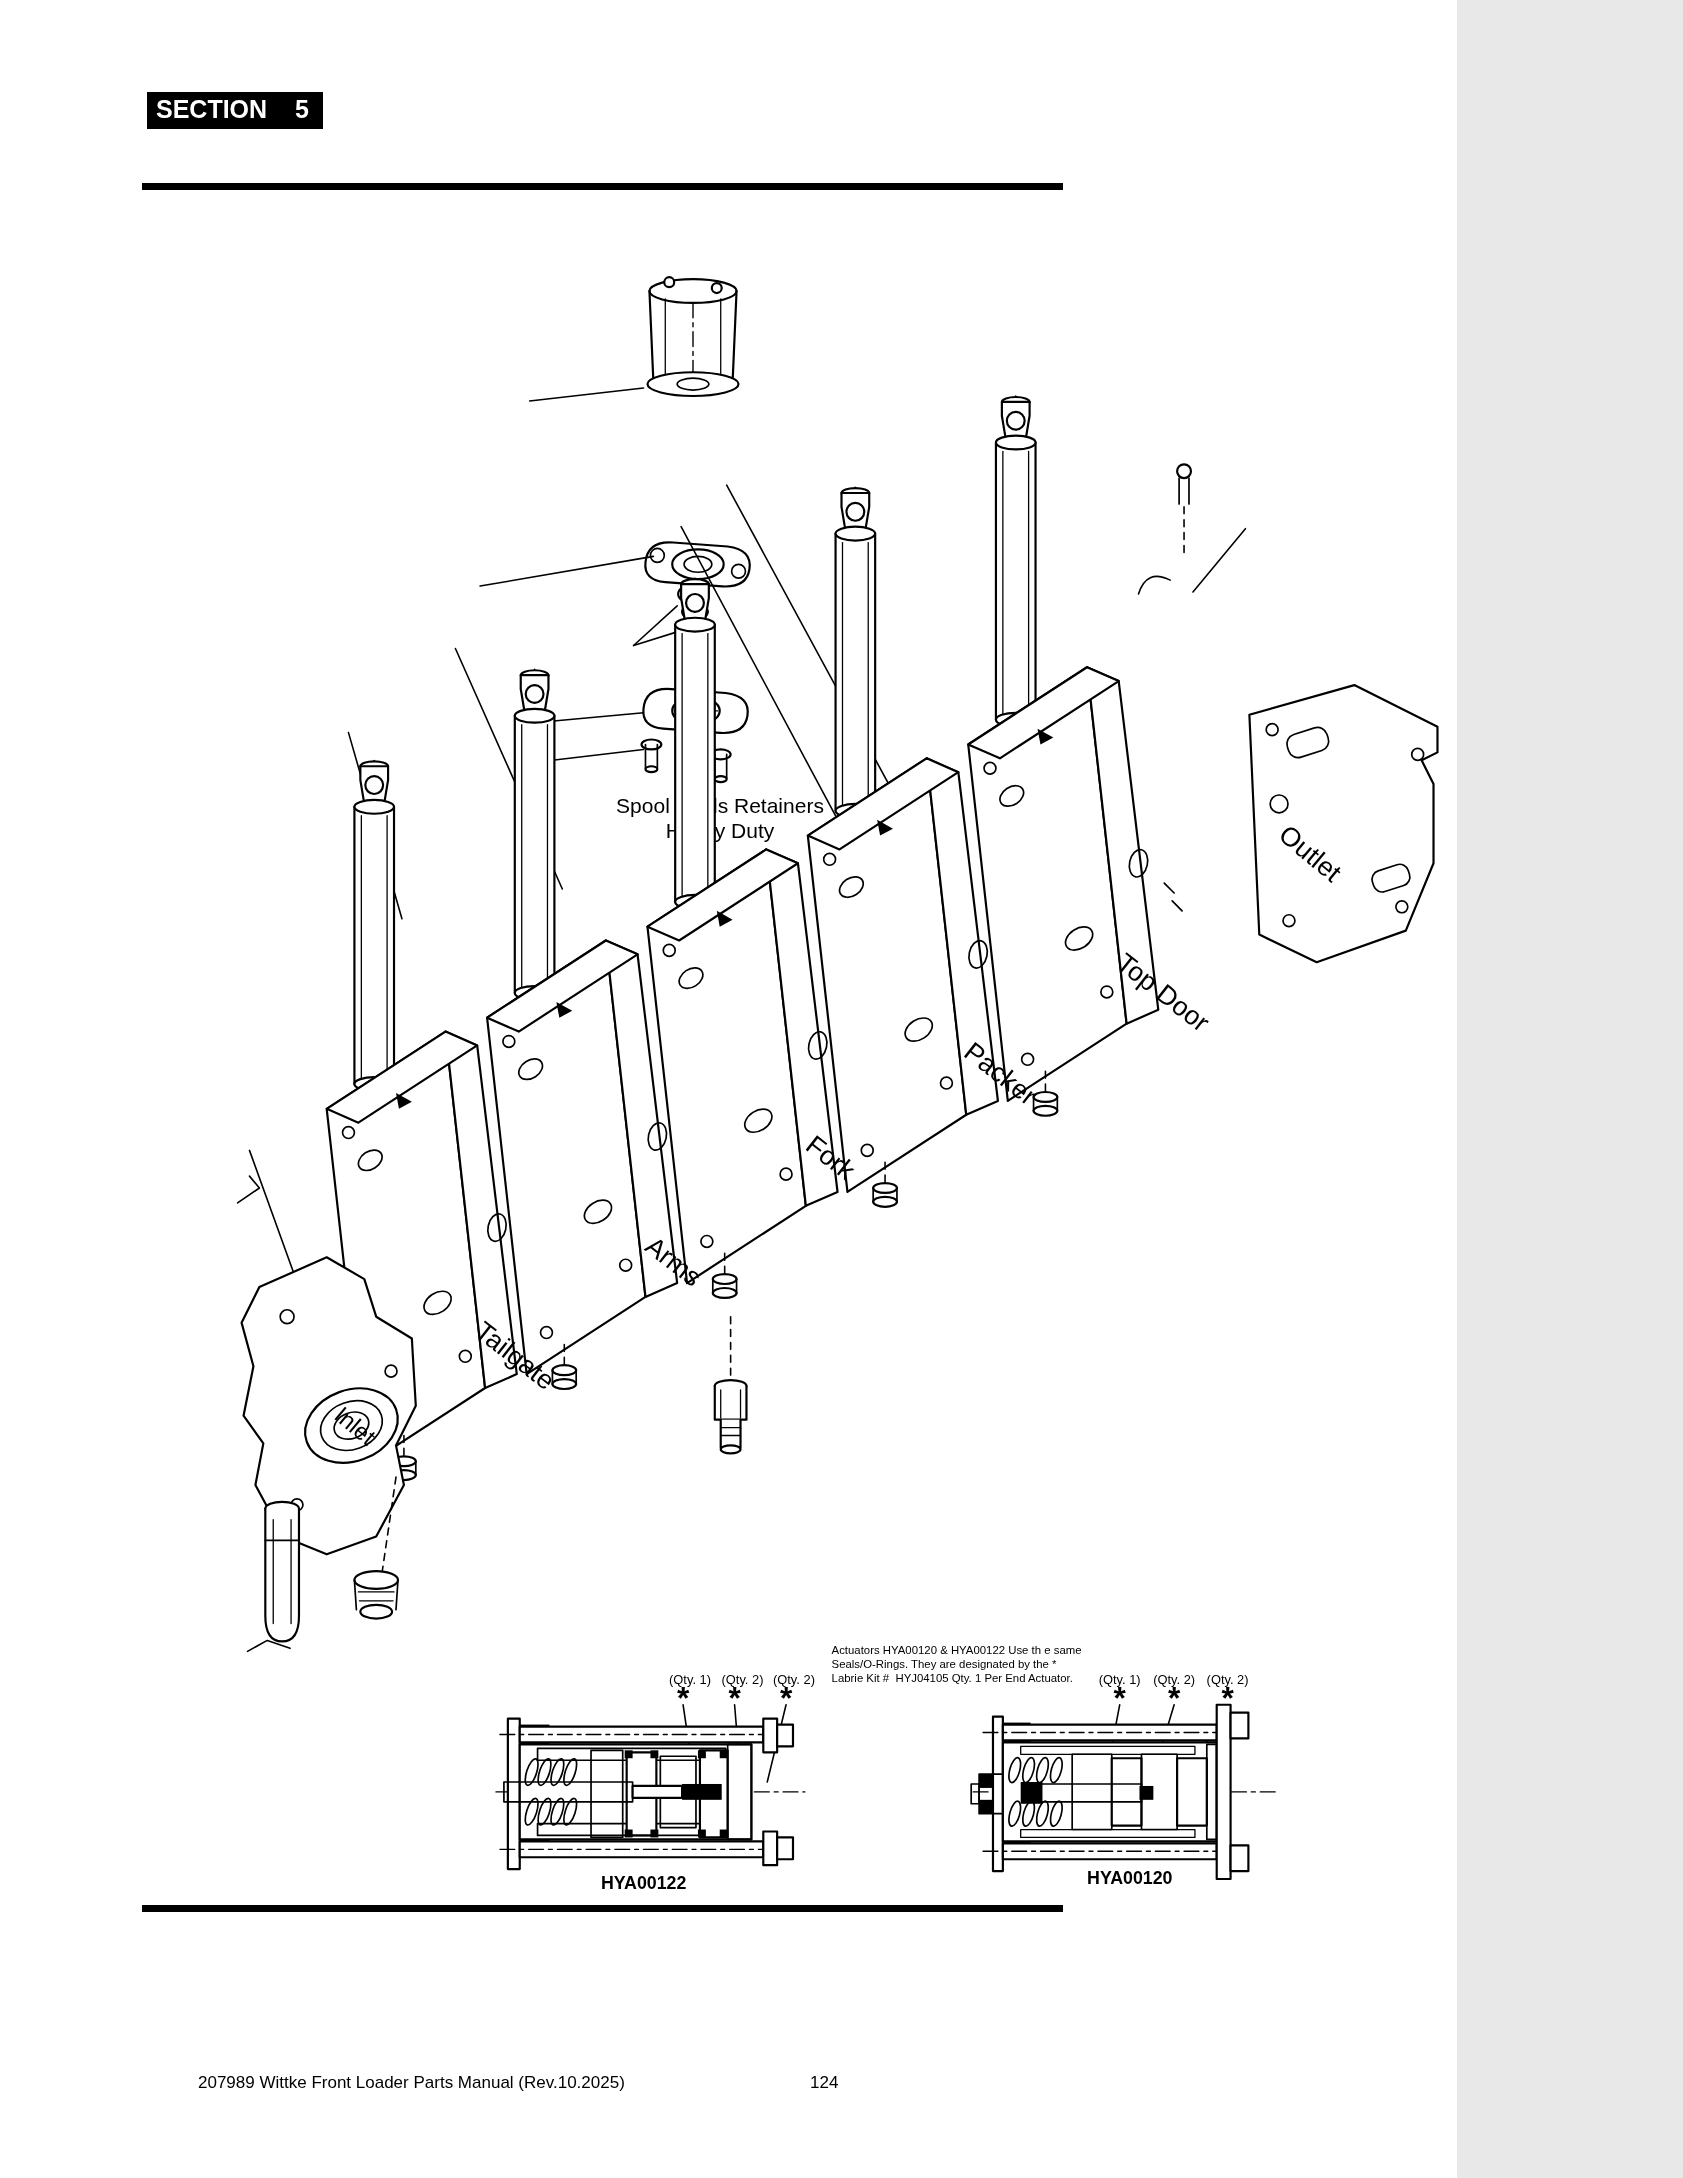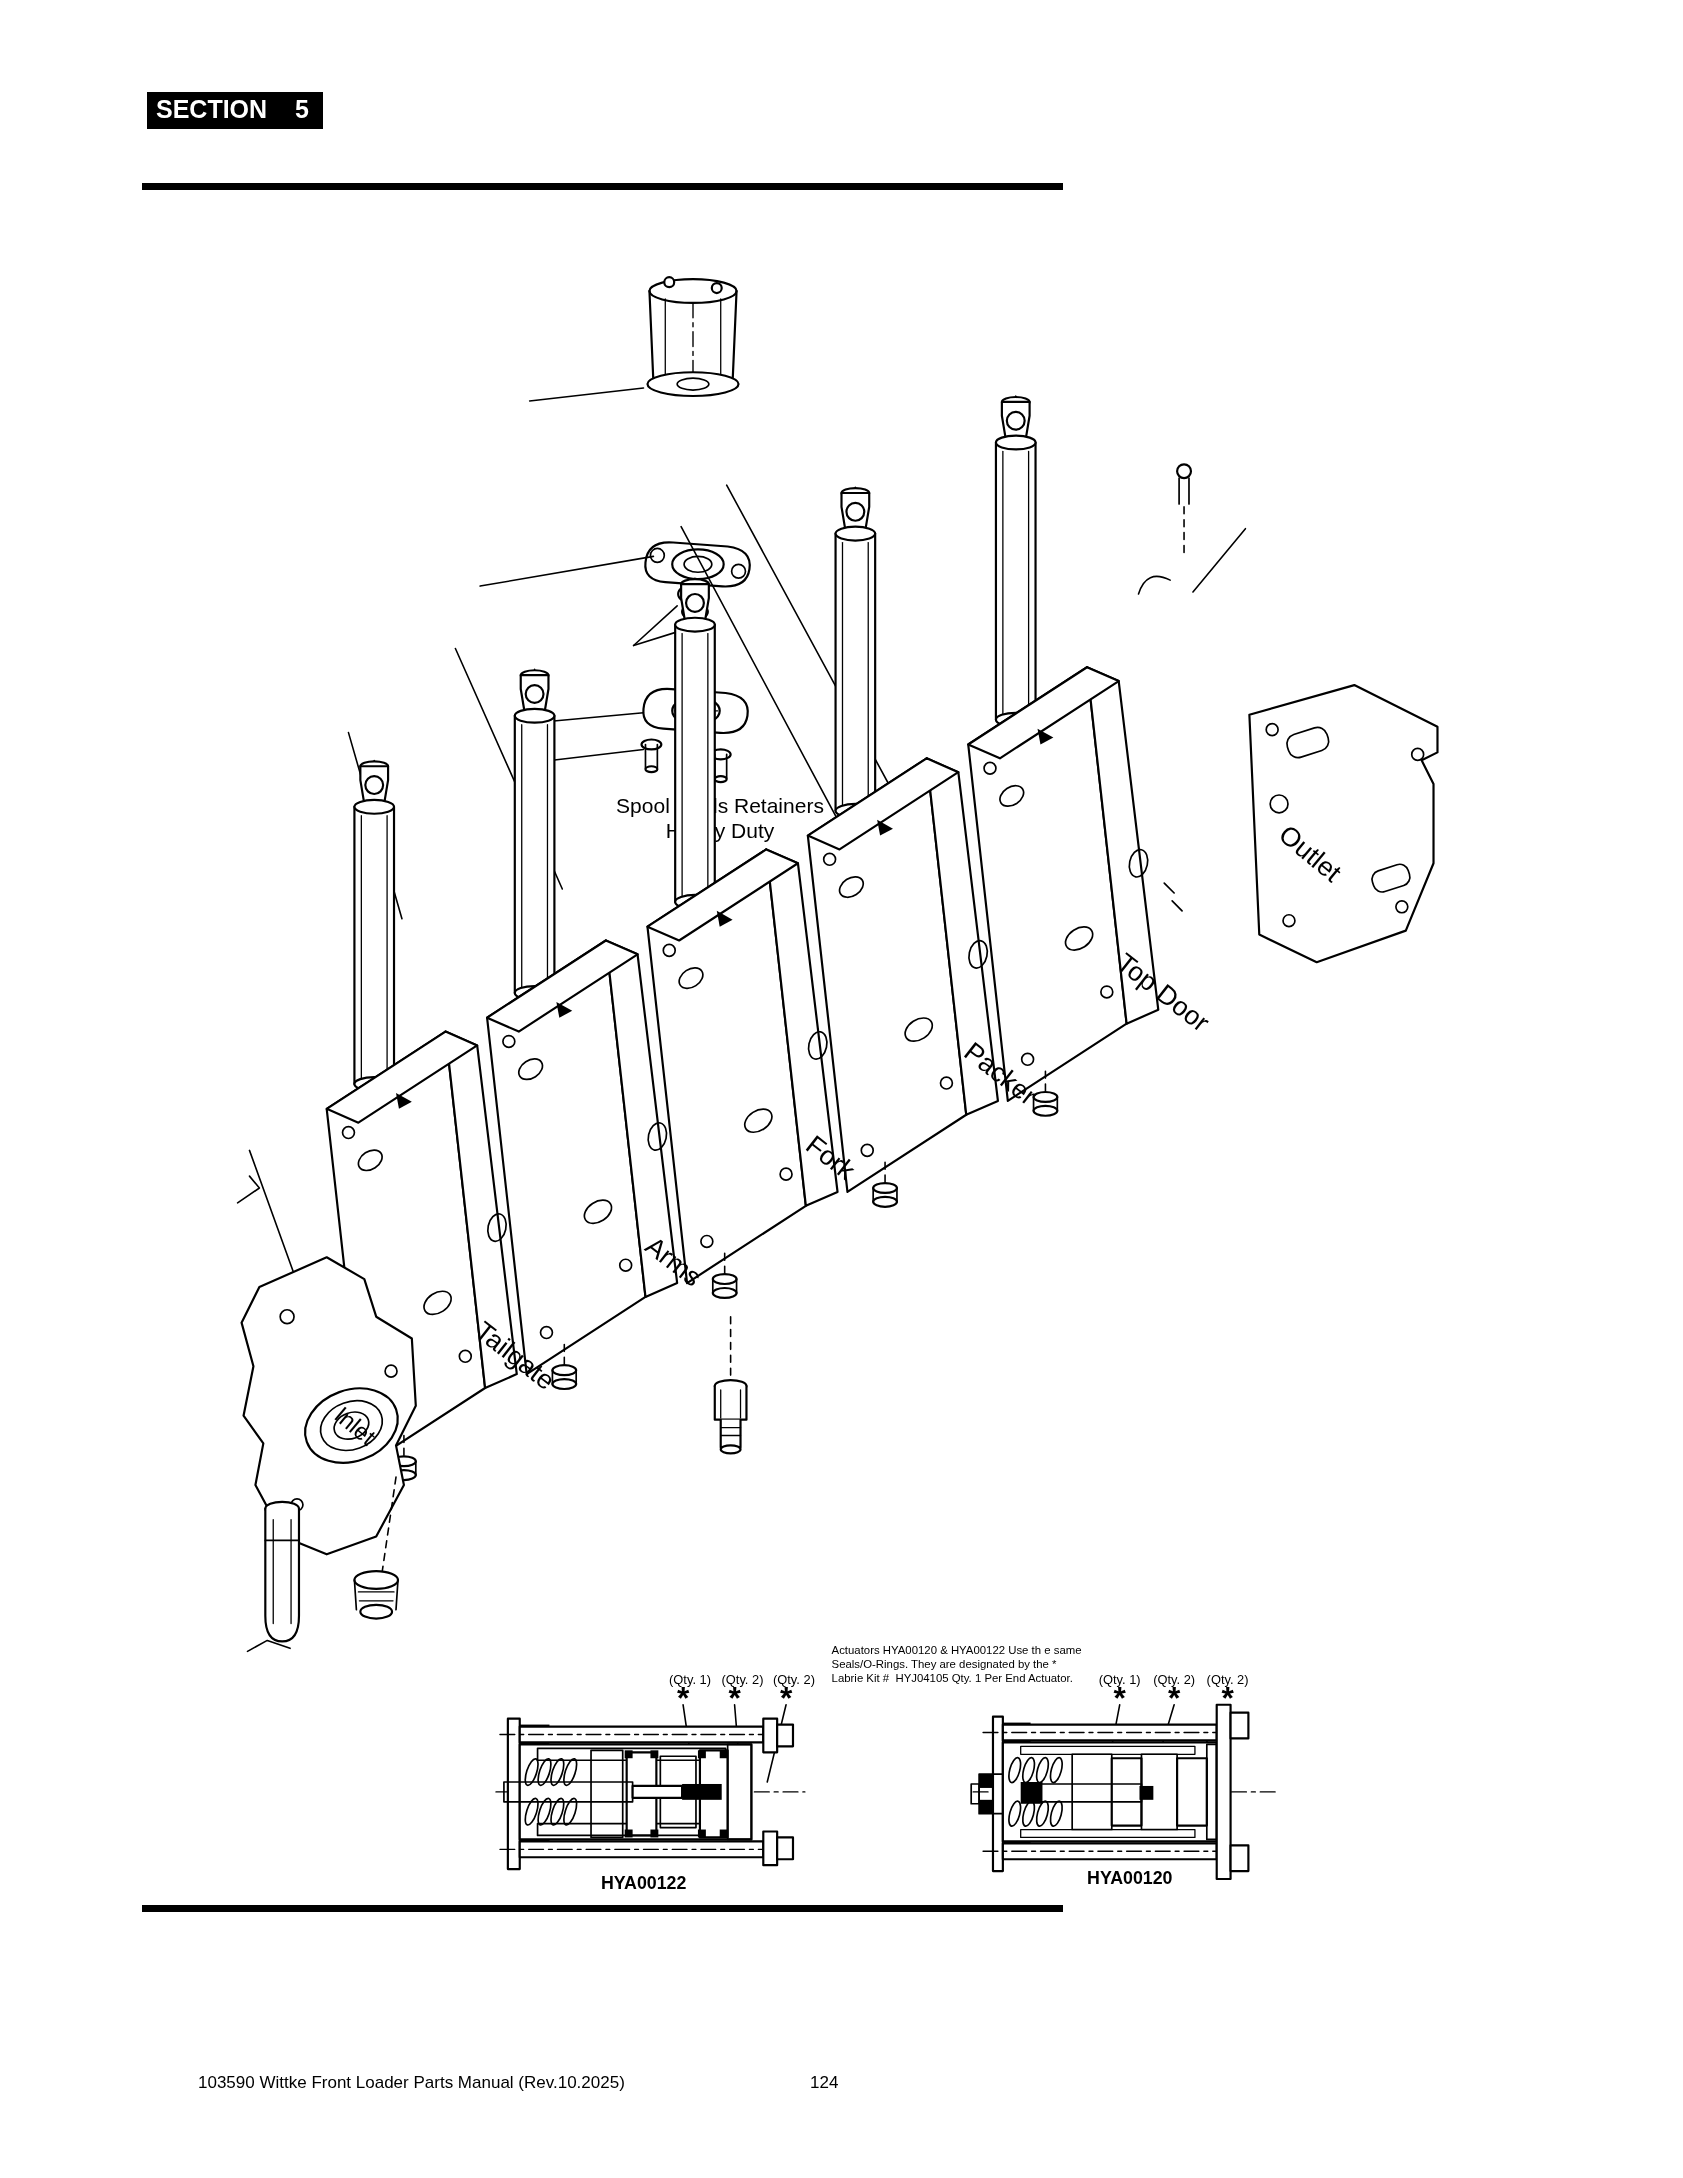--- a/index.html
+++ b/index.html
@@ -1,17 +1,17 @@
 <!DOCTYPE html>
 <html><head>
 <meta charset="utf-8">
 <style>
   html,body{margin:0;padding:0;background:#e8e8e8;}
   .page{
-    position:relative;width:1683px;height:2178px;background:#ffffff;
+    position:relative;width:1457px;height:2178px;background:#ffffff;
     font-family:"Liberation Sans", sans-serif;color:#000;overflow:hidden;
   }
   .abs{position:absolute;}
   .section-badge{
     left:147px;top:92px;background:#000;color:#fff;
     font-size:25px;font-weight:bold;padding:3px 14px 5px 9px;
     word-spacing:7px;white-space:pre;
   }
   .doc-title{
     left:139px;top:127px;font-size:35px;font-weight:bold;letter-spacing:-0.5px;
@@ -356,17 +356,17 @@
       <rect x="148" y="76" width="14" height="14" class="fk"></rect>
       <rect x="216" y="34" width="10" height="96" fill="url(#h1)" class="med"></rect>
       <rect x="226" y="-6" width="14" height="176" class="fw"></rect>
       <rect x="240" y="2" width="18" height="26" class="fw"></rect>
       <rect x="240" y="136" width="18" height="26" class="fw"></rect>
       <text x="95" y="175" class="pid">HYA00120</text>
     </g>
   </svg>
 
   <div class="abs rule rule-bottom"></div>
-  <div class="abs footer-left">103590 Wittke Front Loader Parts Manual (Rev.10.2025)</div>
+  <div class="abs footer-left">207989 Wittke Front Loader Parts Manual (Rev.10.2025)</div>
   <div class="abs footer-page">124</div>
 
 </div>
 
 
 </body></html>

